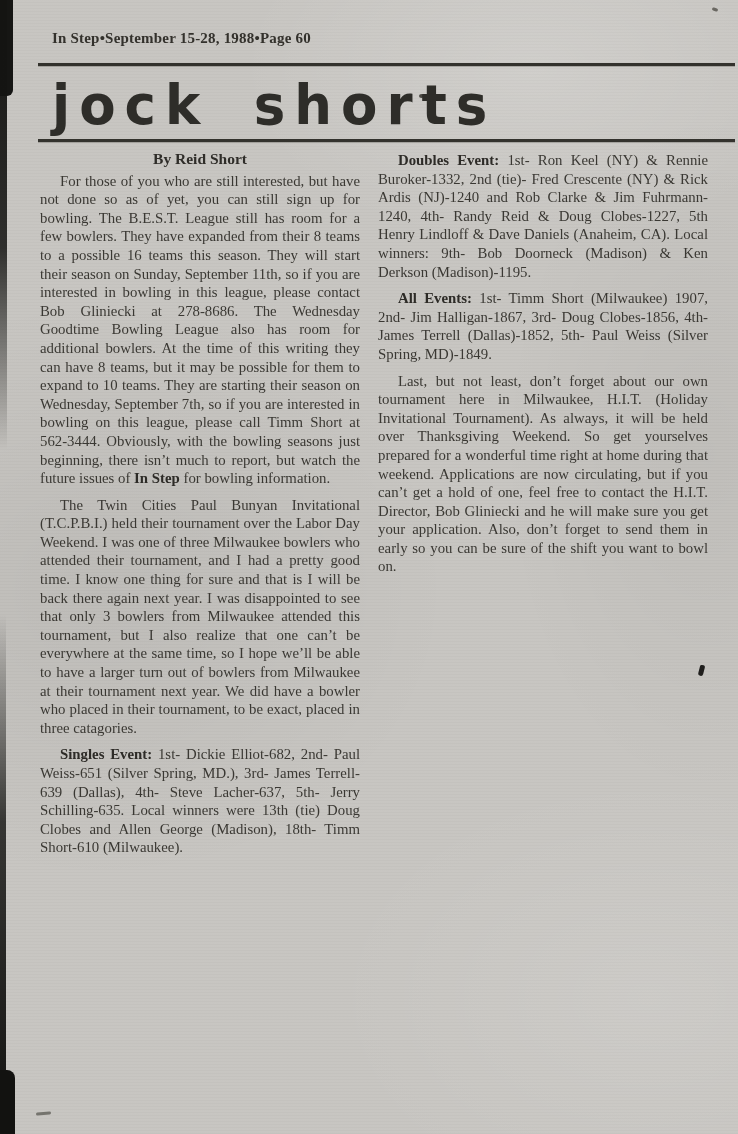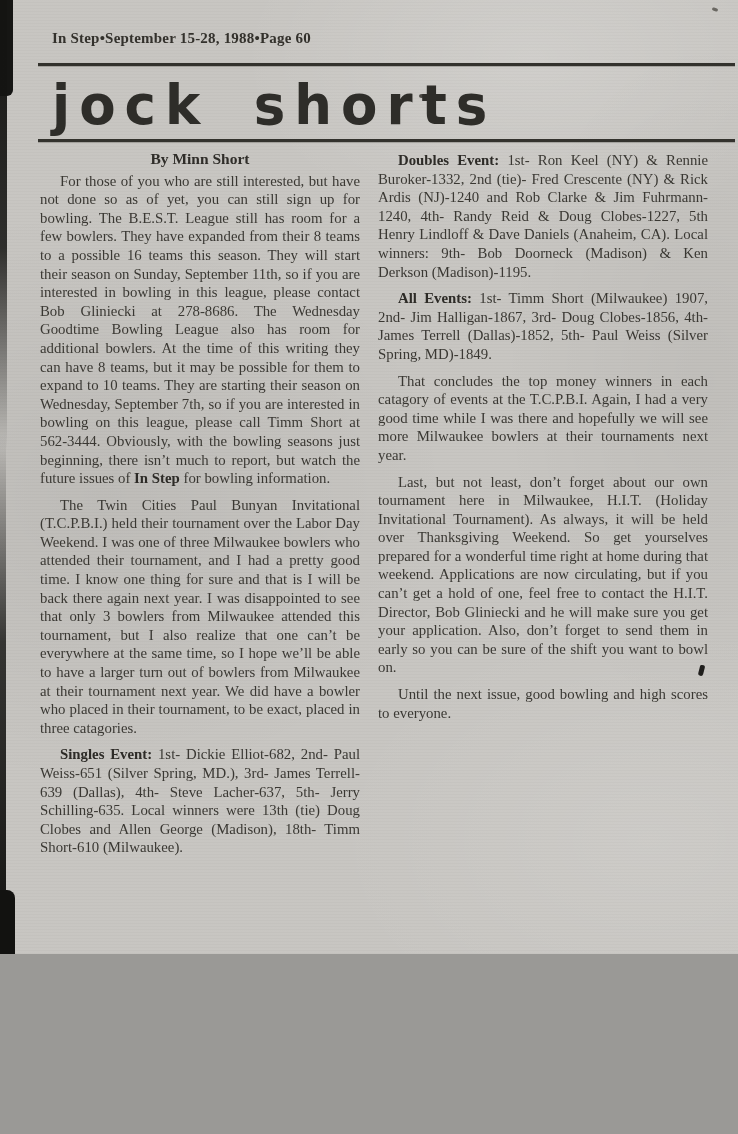--- a/index.html
+++ b/index.html
@@ -3,21 +3,21 @@
 <meta charset="utf-8">
 <style>
   html, body {
     margin: 0; padding: 0;
     width: 738px; height: 1134px;
     overflow: hidden;
     background: #9a9996;
   }
   .page {
     position: relative;
-    width: 738px; height: 954px;
+    width: 738px; height: 1134px;
     overflow: hidden;
     color: #3a3833;
     font-family: "Liberation Serif", serif;
     background:
       repeating-linear-gradient(0deg, rgba(0,0,0,0.016) 0 1px, rgba(255,255,255,0.012) 1px 3px),
       radial-gradient(ellipse 420px 260px at 72% 6%, rgba(255,255,255,0.16), rgba(255,255,255,0) 70%),
       radial-gradient(ellipse 500px 420px at 14% 52%, rgba(0,0,0,0.05), rgba(0,0,0,0) 70%),
       radial-gradient(ellipse 460px 320px at 88% 88%, rgba(255,255,255,0.10), rgba(255,255,255,0) 70%),
       radial-gradient(ellipse 300px 500px at 96% 40%, rgba(0,0,0,0.04), rgba(0,0,0,0) 70%),
       #c7c5c1;
@@ -113,29 +113,27 @@
   <div class="mark-title-speck"></div>
   <div class="mark-top-speck"></div>
 
   <div class="masthead">In Step•September 15-28, 1988•Page 60</div>
   <div class="rule rule-top"></div>
   <h1 class="title">jock shorts</h1>
   <div class="rule rule-under-title"></div>
 
   <div class="columns">
     <div class="col col-left">
-      <div class="byline">By Minn Short</div>
+      <div class="byline">By Reid Short</div>
       <div>
           <p>For those of you who are still interested, but have not done so as of yet, you can still sign up for bowling. The B.E.S.T. League still has room for a few bowlers. They have expanded from their 8 teams to a possible 16 teams this season. They will start their season on Sunday, September 11th, so if you are interested in bowling in this league, please contact Bob Gliniecki at 278-8686. The Wednesday Goodtime Bowling League also has room for additional bowlers. At the time of this writing they can have 8 teams, but it may be possible for them to expand to 10 teams. They are starting their season on Wednesday, September 7th, so if you are interested in bowling on this league, please call Timm Short at 562-3444. Obviously, with the bowling seasons just beginning, there isn’t much to report, but watch the future issues of <b>In Step</b> for bowling information.</p>
           <p>The Twin Cities Paul Bunyan Invitational (T.C.P.B.I.) held their tournament over the Labor Day Weekend. I was one of three Milwaukee bowlers who attended their tournament, and I had a pretty good time. I know one thing for sure and that is I will be back there again next year. I was disappointed to see that only 3 bowlers from Milwaukee attended this tournament, but I also realize that one can’t be everywhere at the same time, so I hope we’ll be able to have a larger turn out of bowlers from Milwaukee at their tournament next year. We did have a bowler who placed in their tournament, to be exact, placed in three catagories.</p>
           <p><b>Singles Event:</b> 1st- Dickie Elliot-682, 2nd- Paul Weiss-651 (Silver Spring, MD.), 3rd- James Terrell-639 (Dallas), 4th- Steve Lacher-637, 5th- Jerry Schilling-635. Local winners were 13th (tie) Doug Clobes and Allen George (Madison), 18th- Timm Short-610 (Milwaukee).</p>
         </div>
     </div>
     <div class="col col-right">
         <p><b>Doubles Event:</b> 1st- Ron Keel (NY) &amp; Rennie Buroker-1332, 2nd (tie)- Fred Crescente (NY) &amp; Rick Ardis (NJ)-1240 and Rob Clarke &amp; Jim Fuhrmann-1240, 4th- Randy Reid &amp; Doug Clobes-1227, 5th Henry Lindloff &amp; Dave Daniels (Anaheim, CA). Local winners: 9th- Bob Doorneck (Madison) &amp; Ken Derkson (Madison)-1195.</p>
         <p><b>All Events:</b> 1st- Timm Short (Milwaukee) 1907, 2nd- Jim Halligan-1867, 3rd- Doug Clobes-1856, 4th-James Terrell (Dallas)-1852, 5th- Paul Weiss (Silver Spring, MD)-1849.</p>
-        <p>That concludes the top money winners in each catagory of events at the T.C.P.B.I. Again, I had a very good time while I was there and hopefully we will see more Milwaukee bowlers at their tournaments next year.</p>
         <p>Last, but not least, don’t forget about our own tournament here in Milwaukee, H.I.T. (Holiday Invitational Tournament). As always, it will be held over Thanksgiving Weekend. So get yourselves prepared for a wonderful time right at home during that weekend. Applications are now circulating, but if you can’t get a hold of one, feel free to contact the H.I.T. Director, Bob Gliniecki and he will make sure you get your application. Also, don’t forget to send them in early so you can be sure of the shift you want to bowl on.</p>
-        <p>Until the next issue, good bowling and high scores to everyone.</p>
       </div>
   </div>
 
 </div>
 
 </body></html>

